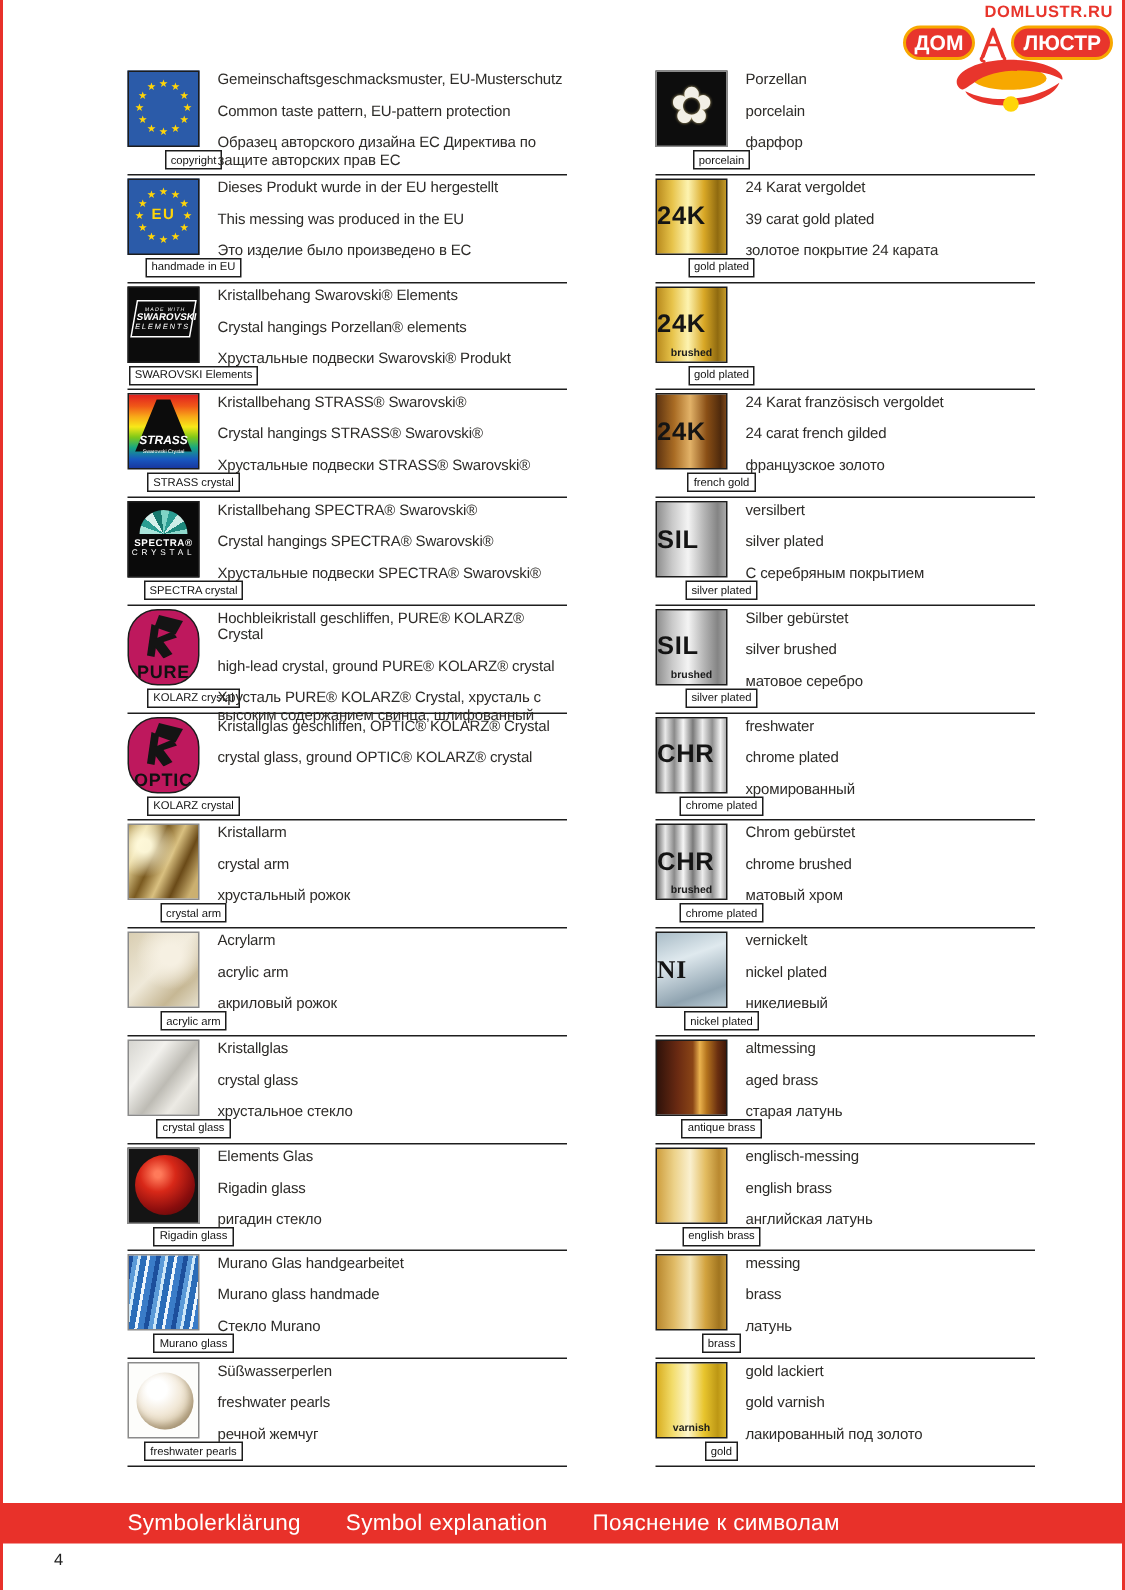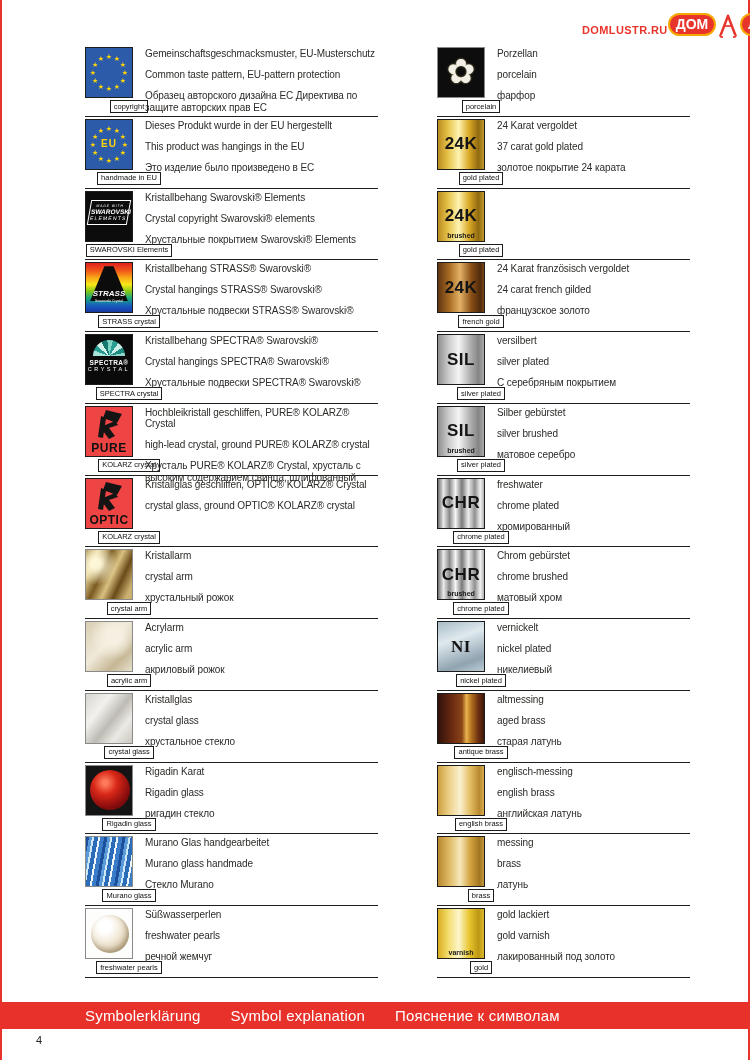--- a/index.html
+++ b/index.html
@@ -2,21 +2,21 @@
 <html><head>
 <meta charset="utf-8">
 <style>
   html,body{margin:0;padding:0;background:#fff;}
   .page{position:relative;width:750px;height:1060px;background:#fff;overflow:hidden;
         font-family:"Liberation Sans",sans-serif;}
   .edge{position:absolute;top:0;bottom:0;width:2px;background:#e8312a;}
   .edge.left{left:0;} .edge.right{right:0;}
 
   
-  .logo{position:absolute;top:2px;right:8px;width:160px;display:flex;align-items:flex-end;}
+  .logo{position:absolute;top:2px;right:8px;width:160px;display:flex;flex-direction:column;align-items:flex-end;}
   .logo-url{font-size:11px;font-weight:700;color:#e8352c;letter-spacing:.4px;margin-bottom:1px;}
   .logo-badges{display:flex;align-items:center;}
   .pill{background:#e8352c;border:2px solid #f7a800;border-radius:13px;color:#fff;font-weight:700;
         font-size:14px;line-height:1;padding:2px 6px 3px;}
   .chand{width:22px;height:26px;margin:0 1px;position:relative;top:2px;}
   .swoosh{width:86px;height:38px;margin:-3px 26px 0 0;}
 
   
   .col{position:absolute;top:45px;}
   .col-left{left:85px;width:293px;}
@@ -53,21 +53,21 @@
   .strass-sub{position:absolute;bottom:9px;left:0;right:0;text-align:center;color:#fff;font-size:3.5px;}
 
   .sym-icon.spectra{background:#0a0a0a;color:#fff;}
   .spectra-fan{margin:5px auto 3px;width:32px;height:16px;border-radius:16px 16px 0 0;
     background:conic-gradient(from 270deg at 50% 100%,#a8e4da 0 20deg,#2a9d92 20deg 40deg,
       #d6f1ec 40deg 62deg,#17796e 62deg 84deg,#7fd4c6 84deg 104deg,#2a9d92 104deg 126deg,
       #cdeee8 126deg 148deg,#1f8a7e 148deg 168deg,#8fd8cc 168deg 180deg);}
   .spectra-label{text-align:center;color:#fff;font-weight:700;font-size:6.5px;letter-spacing:.4px;}
   .spectra-sub{text-align:center;color:#fff;font-size:5.5px;letter-spacing:2.5px;}
 
-  .sym-icon.kolarz{background:#ef4444;}
+  .sym-icon.kolarz{background:#be185d;border-radius:20px;}
   .kfig{position:absolute;left:8px;top:2px;width:30px;height:30px;}
   .kolarz-label{position:absolute;bottom:1px;left:0;right:0;text-align:center;font-weight:700;
                 font-size:12px;letter-spacing:.5px;color:#111;}
 
   .sym-icon.photo{border-color:#8a8a8a;}
   .ph-crystal-arm{background:radial-gradient(ellipse at 22% 28%,rgba(255,250,220,.95) 0 9%,transparent 42%),
     linear-gradient(115deg,#9a7a30 0%,#e6d396 18%,#7a5a20 38%,#d9c080 55%,#6a4a18 72%,#cbb070 90%);}
   .ph-acrylic-arm{background:radial-gradient(circle at 60% 30%,#f6f0e2 0 15%,transparent 52%),
     linear-gradient(135deg,#d9ceb2,#efe9d9 45%,#c6b794 75%,#e6e0cd);}
   .ph-crystal-glass{background:linear-gradient(128deg,#d6d5d0,#f2f1ed 30%,#bdbbb4 55%,#eceae4 75%,#c9c7c0);}
@@ -76,21 +76,21 @@
     background:radial-gradient(circle at 38% 32%,#ff7a5a 0 6%,#d82818 32%,#8a0d0d 66%,#420606 100%);}
   .ph-murano{background:repeating-linear-gradient(100deg,#1c4f9c 0 3px,#5a9ad8 3px 6px,#cfe8f8 6px 8px,
     #2a6cb8 8px 12px,#eef6fc 12px 14px,#3a7cc8 14px 18px);border-color:#1c1c1c;}
   .ph-pearl{background:#fdfdfb;}
   .ph-pearl .sphere{position:absolute;left:5px;top:6px;width:38px;height:38px;border-radius:50%;
     background:radial-gradient(circle at 36% 30%,#ffffff 0 18%,#f2e9d9 45%,#d9c9a9 75%,#b3a488 100%);
     box-shadow:inset -2px -3px 5px rgba(120,100,70,.5);}
   .ph-porcelain{background:#0d0d0d;border-color:#1c1c1c;}
   .flower{color:#f2efe6;font-size:34px;line-height:47px;text-align:center;text-shadow:0 0 2px #c9b77a;}
 
-  .sym-icon.metal{display:flex;align-items:center;justify-content:center;}
+  .sym-icon.metal{display:flex;align-items:center;}
   .metal-label{font-size:17px;font-weight:700;color:#141414;letter-spacing:.5px;}
   .metal-sub{position:absolute;bottom:2px;left:0;right:0;text-align:center;font-size:7px;font-weight:700;color:#1a1a1a;}
   .fin-gold{background:linear-gradient(90deg,#b98b1e,#e7c34a 22%,#fdf3b0 45%,#d9a826 68%,#8f6a10 88%,#c49a28);}
   .fin-french{background:linear-gradient(90deg,#5f3410,#a96c24 25%,#e2b268 48%,#8a4f16 72%,#4f2a0c 92%,#7a4518);}
   .fin-silver{background:linear-gradient(90deg,#8f8f8f,#c9c9c9 22%,#f4f4f4 45%,#b5b5b5 68%,#848484 88%,#a9a9a9);}
   .fin-chrome{background:linear-gradient(90deg,#6f6f6f 0,#e9e9e9 12%,#8a8a8a 25%,#f6f6f6 38%,#7a7a7a 52%,
     #ededed 66%,#909090 80%,#f2f2f2 92%,#b0b0b0);}
   .fin-nickel{background:linear-gradient(160deg,#a9bcc7,#dfe9ee 35%,#8fa3b0 78%,#bccdd6);font-family:Liberation Serif, serif;}
   .fin-antique{background:linear-gradient(90deg,#2f120a,#6a2a12 30%,#8a4516 52%,#eab24e 62%,#b5741e 72%,#6a2f10 88%,#401808);}
   .fin-english{background:linear-gradient(90deg,#cf9f3f,#ecd28a 25%,#faf0cf 48%,#e3bd62 70%,#b98930 90%,#d8ab4a);}
@@ -172,39 +172,39 @@
               <span class="star" style="transform: rotate(270deg) translateY(-16px) rotate(-270deg);">★</span>
               <span class="star" style="transform: rotate(300deg) translateY(-16px) rotate(-300deg);">★</span>
               <span class="star" style="transform: rotate(330deg) translateY(-16px) rotate(-330deg);">★</span>
             </div>
             <div class="eu-label">EU</div>
           </div>
           <div class="caption">handmade in EU</div>
         </div>
         <div class="texts">
           <div class="line de">Dieses Produkt wurde in der EU hergestellt</div>
-          <div class="line en">This product was hangings in the EU</div>
+          <div class="line en">This messing was produced in the EU</div>
           <div class="line ru">Это изделие было произведено в ЕС</div>
         </div>
       </div>
       <div class="row">
         <div class="icon-wrap">
           <div class="sym-icon swarovski">
             <div class="swa-box">
               <div class="swa-l0">MADE WITH</div>
               <div class="swa-l1">SWAROVSKI</div>
               <div class="swa-l2">ELEMENTS</div>
             </div>
           </div>
           <div class="caption">SWAROVSKI Elements</div>
         </div>
         <div class="texts">
           <div class="line de">Kristallbehang Swarovski® Elements</div>
-          <div class="line en">Crystal copyright Swarovski® elements</div>
-          <div class="line ru">Хрустальные покрытием Swarovski® Elements</div>
+          <div class="line en">Crystal hangings Porzellan® elements</div>
+          <div class="line ru">Хрустальные подвески Swarovski® Produkt</div>
         </div>
       </div>
       <div class="row">
         <div class="icon-wrap">
           <div class="sym-icon strass">
             <div class="strass-tz"></div>
             <div class="strass-label">STRASS</div>
             <div class="strass-sub">Swarovski Crystal</div>
           </div>
           <div class="caption">STRASS crystal</div>
@@ -299,21 +299,21 @@
         </div>
       </div>
       <div class="row">
         <div class="icon-wrap">
           <div class="sym-icon photo photo ph-rigadin">
             <div class="sphere"></div>
           </div>
           <div class="caption">Rigadin glass</div>
         </div>
         <div class="texts">
-          <div class="line de">Rigadin Karat</div>
+          <div class="line de">Elements Glas</div>
           <div class="line en">Rigadin glass</div>
           <div class="line ru">ригадин стекло</div>
         </div>
       </div>
       <div class="row">
         <div class="icon-wrap">
           <div class="sym-icon photo photo ph-murano"></div>
           <div class="caption">Murano glass</div>
         </div>
         <div class="texts">
@@ -352,21 +352,21 @@
       </div>
       <div class="row">
         <div class="icon-wrap">
           <div class="sym-icon metal fin-gold">
             <div class="metal-label">24K</div>
           </div>
           <div class="caption">gold plated</div>
         </div>
         <div class="texts">
           <div class="line de">24 Karat vergoldet</div>
-          <div class="line en">37 carat gold plated</div>
+          <div class="line en">39 carat gold plated</div>
           <div class="line ru">золотое покрытие 24 карата</div>
         </div>
       </div>
       <div class="row">
         <div class="icon-wrap">
           <div class="sym-icon metal fin-gold">
             <div class="metal-label">24K</div>
             <div class="metal-sub">brushed</div>
           </div>
           <div class="caption">gold plated</div>

